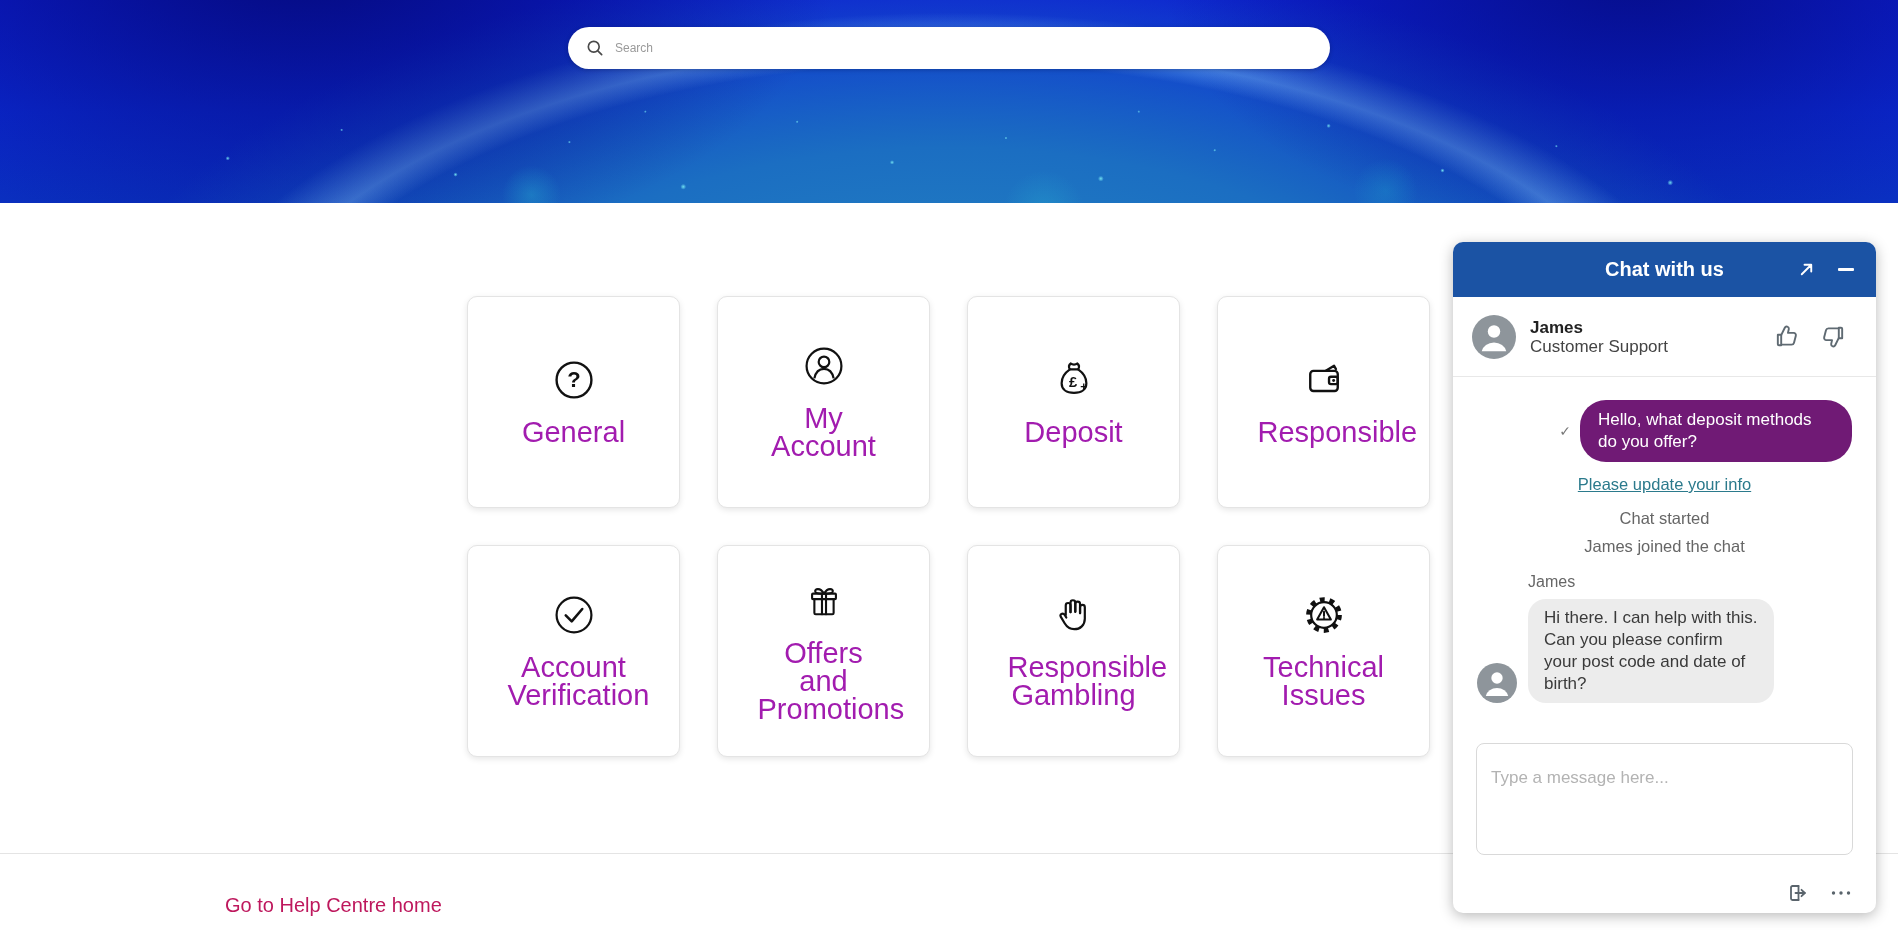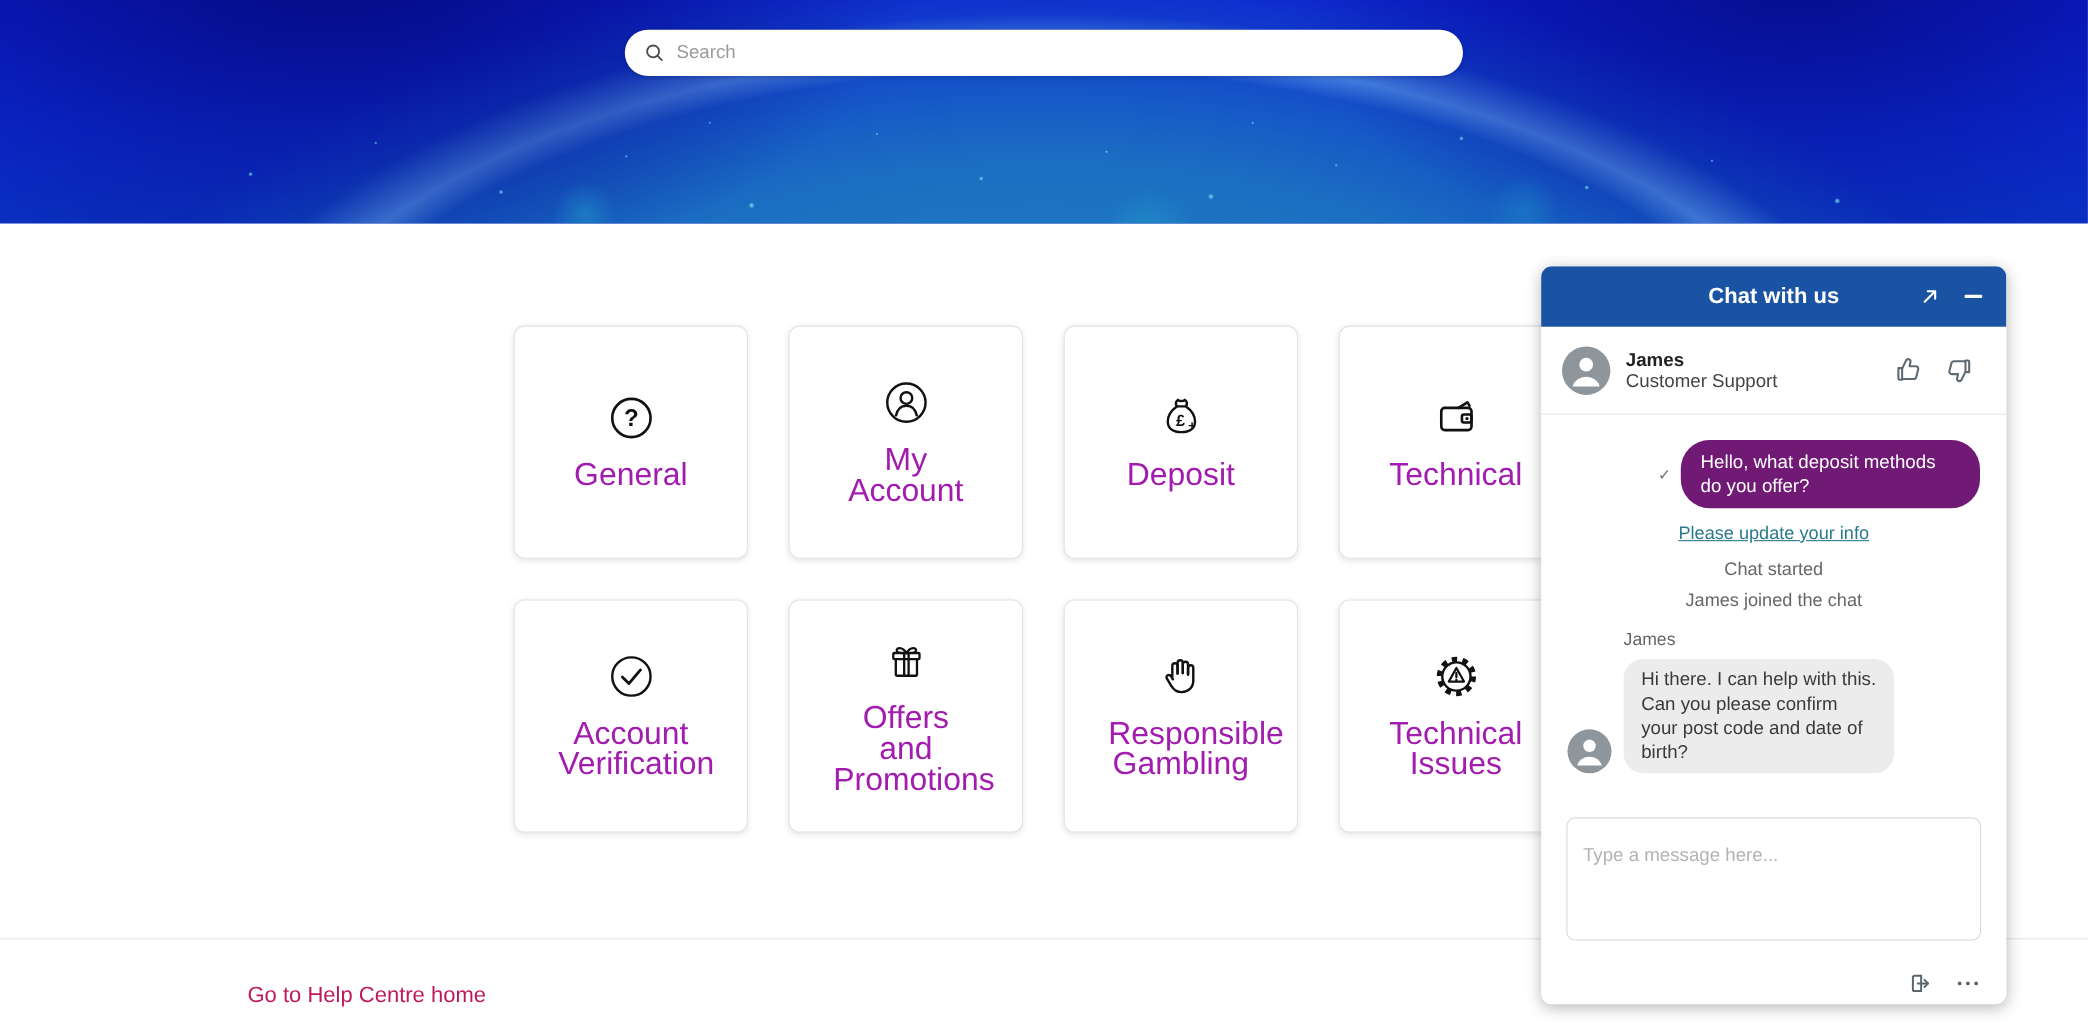--- a/index.html
+++ b/index.html
@@ -44,21 +44,21 @@
       radial-gradient(circle 2px at 60% 55%, rgba(120,235,245,.7), transparent 72%);
   }
   .searchbar {
     position:absolute; left:568px; top:27px; width:762px; height:42px;
     background:#fff; border-radius:21px; display:flex; align-items:center;
     padding-left:17px; box-shadow:0 1px 4px rgba(0,0,30,.25);
   }
   .searchbar svg { flex:0 0 auto; }
   .searchbar input {
     flex:1; border:none; outline:none; background:transparent;
-    font-family:"Liberation Sans",sans-serif; font-size:17px; color:#333;
+    font-family:"Liberation Sans",sans-serif; font-size:12px; color:#333;
     margin-left:10px; height:100%;
   }
   .searchbar input::placeholder { color:#9a9a9a; }
 
   
   .grid {
     position:absolute; left:467px; top:296px;
     display:grid; grid-template-columns:repeat(4,213px);
     grid-auto-rows:212px; column-gap:37px; row-gap:37px;
   }
@@ -75,21 +75,21 @@
   }
 
   
   .divider { position:absolute; left:0; top:853px; width:1898px; height:1px; background:#e4e4e4; }
   .home-link {
     position:absolute; left:225px; top:894px; font-size:20px; color:#be185d; cursor:pointer;text-align:right;
   }
 
   
   .chat {
-    position:absolute; left:1401px; top:242px; width:423px; height:671px;
+    position:absolute; left:1453px; top:242px; width:423px; height:671px;
     background:#fff; border-radius:10px; box-shadow:0 3px 14px rgba(0,0,0,.28);
     display:flex; flex-direction:column; overflow:hidden;
   }
   .chat-header {
     height:55px; flex:0 0 55px; background:#1b53a4; position:relative;
     display:flex; align-items:center; justify-content:center;
   }
   .chat-title { color:#fff; font-weight:bold; font-size:20px; }
   .chat-header-icons {
     position:absolute; right:22px; top:0; height:100%;
@@ -193,21 +193,21 @@
 
   <div class="card">
     <div class="cicon">
       <svg viewBox="0 0 48 48" width="44" height="44" fill="none" stroke="#111" stroke-width="2.6" stroke-linejoin="round" stroke-linecap="round">
         <path d="M26 14 L35 8.5 L37 12"></path>
         <rect x="9" y="14" width="30" height="22" rx="3.5"></rect>
         <rect x="29.5" y="20.5" width="9.5" height="8" rx="2"></rect>
         <circle cx="34.5" cy="24.5" r="1.6" fill="#111" stroke="none"></circle>
       </svg>
     </div>
-    <div class="clabel">Technical</div>
+    <div class="clabel">Responsible</div>
   </div>
 
   <div class="card">
     <div class="cicon">
       <svg viewBox="0 0 48 48" width="44" height="44" fill="none" stroke="#111" stroke-width="2.8">
         <circle cx="24" cy="24" r="19" stroke-width="2.4"></circle>
         <path d="M15 24.5 L21.5 31 L33 17.5" stroke-linecap="round" stroke-linejoin="round"></path>
       </svg>
     </div>
     <div class="clabel">Account Verification</div>

